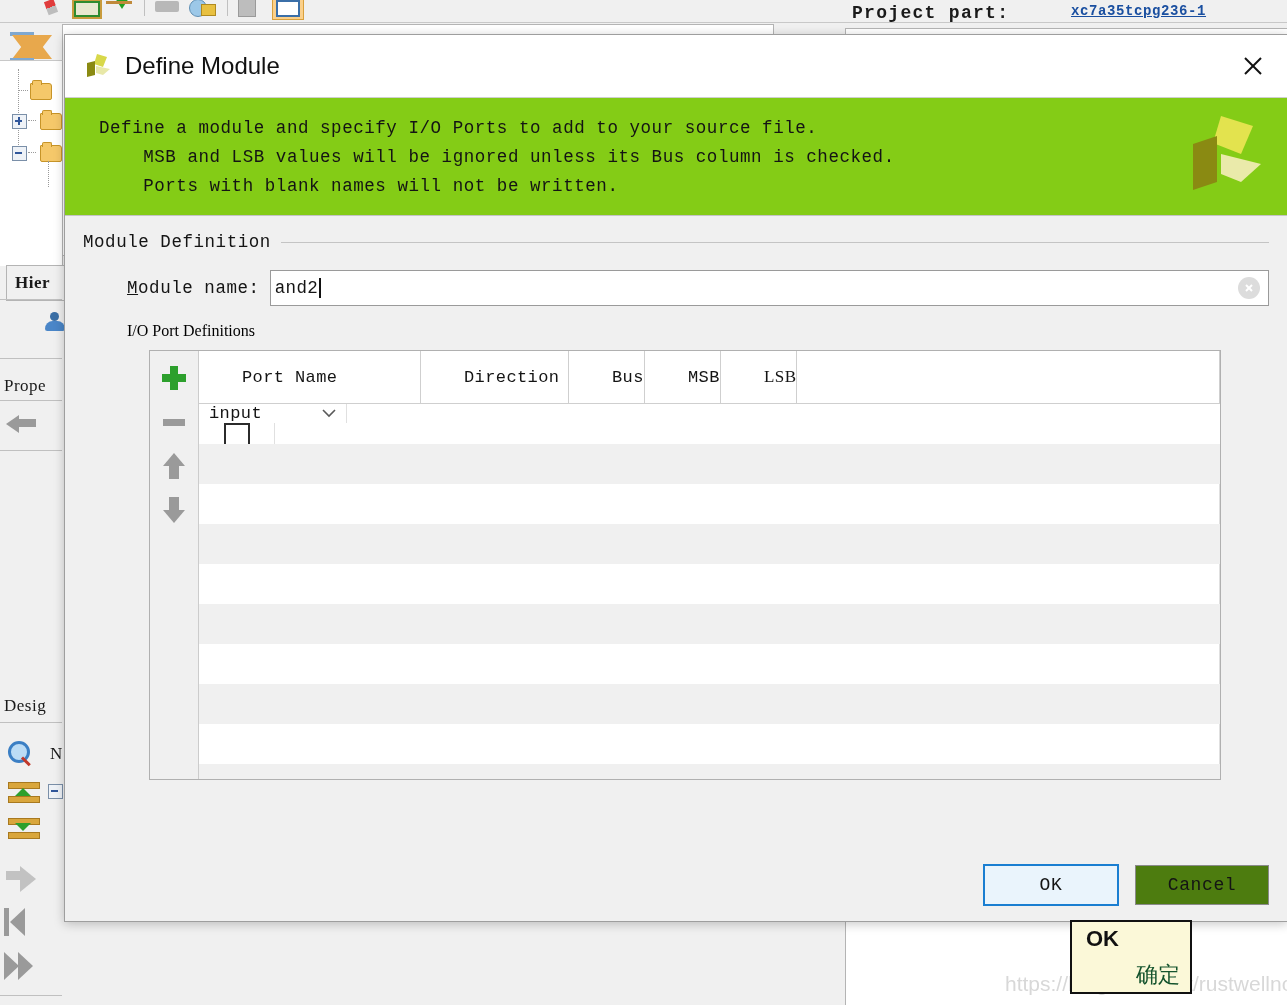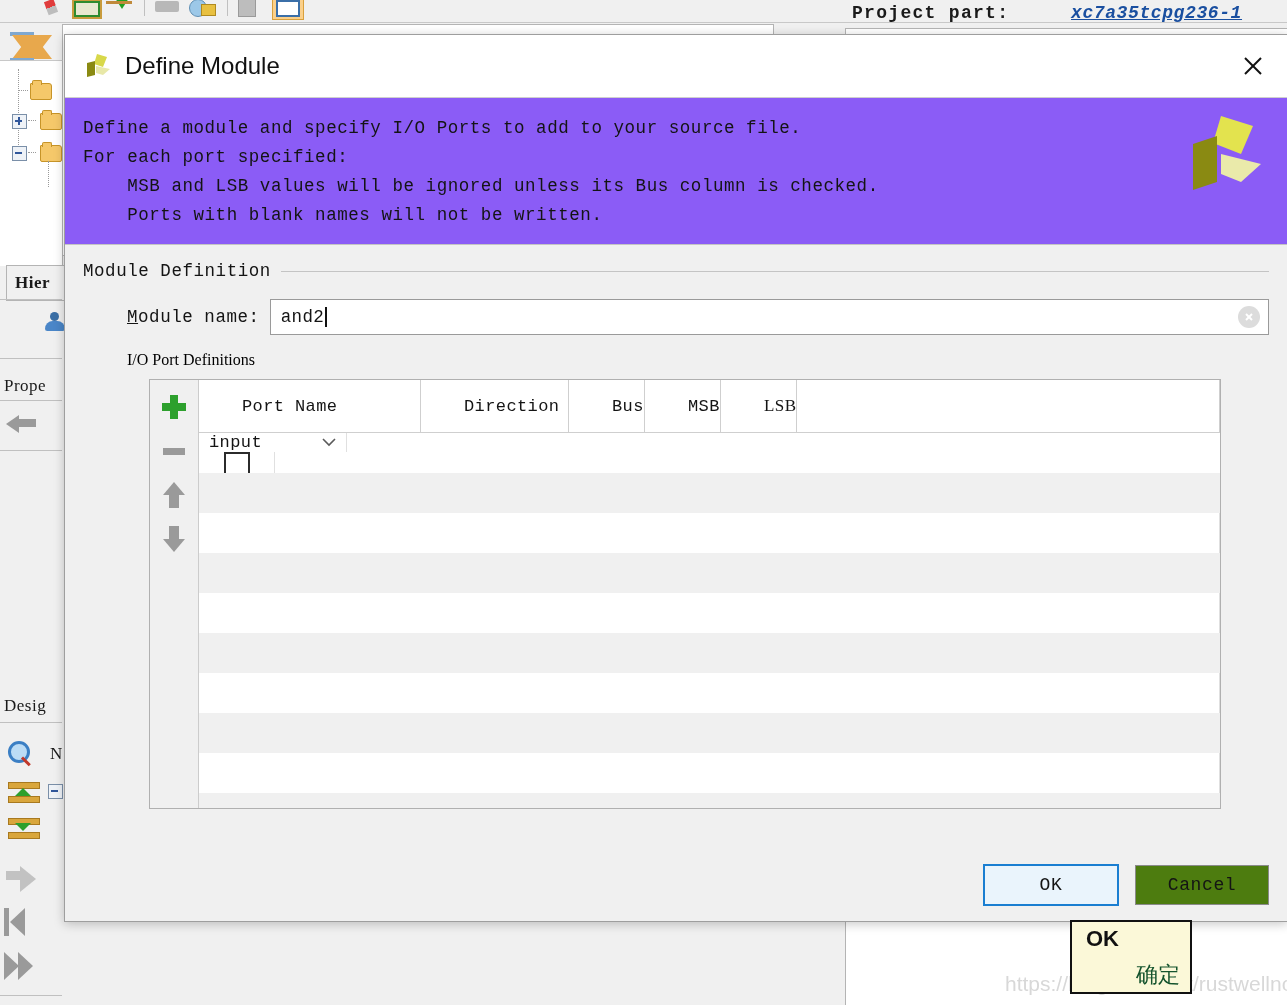--- a/index.html
+++ b/index.html
@@ -121,22 +121,22 @@
     position: absolute; left: 790px; top: 0px; width: 497px; height: 30px;
   }
   .proj-part-label {
     position: absolute; left: 62px; top: 3px;
     font-family: "Liberation Mono", "DejaVu Sans Mono", monospace;
     font-size: 18px; font-weight: 700; color: #1a1a1a; letter-spacing: 1.3px;
   }
   .proj-part-value {
     position: absolute; left: 281px; top: 3px;
     font-family: "Liberation Mono", "DejaVu Sans Mono", monospace;
-    font-size: 18px; font-weight: 700; color: #1a4fa0;
-    text-decoration: underline; letter-spacing: 0.6px; cursor: pointer; font-style: italic;
+    font-size: 14px; font-weight: 700; color: #1a4fa0;
+    text-decoration: underline; letter-spacing: 0.6px; cursor: pointer;
   }
   .bg-right-white {
     position:absolute; left: 845px; top: 28px; width: 442px; height: 977px; background:#fff;
     border-left:1px solid #b4b4b4; border-top:1px solid #b4b4b4;
   }
 
   .bg-white-main {
     position: absolute; left: 62px; top: 24px; width: 710px; height: 230px;
     background: #ffffff; border: 1px solid #b4b4b4;
   }
@@ -160,22 +160,22 @@
     font-family: "Liberation Sans", sans-serif; font-size: 24px; color: #111;
     flex: 1 1 auto;
   }
   .dlg-close {
     width: 40px; height: 40px; display:flex;align-items:center;justify-content:center;
     cursor: pointer; flex: 0 0 auto;
   }
   .dlg-close svg { display:block; }
 
   .dlg-desc {
-    position: relative; background: #8b5cf6; border-bottom: 1px solid #c4c4c4;
-    padding: 16px 0 14px 18px; flex: 0 0 auto;
+    position: relative; background: #84cc16; border-bottom: 1px solid #c4c4c4;
+    padding: 16px 0 14px 34px; flex: 0 0 auto;
   }
   .desc-line {
     font-family: "Liberation Mono", "DejaVu Sans Mono", monospace;
     font-size: 17.5px; color: #141414; line-height: 29px; white-space: pre;
     letter-spacing: 0.55px;
   }
   .vivado-logo-lg {
     position: absolute; right: 22px; top: 12px; width: 78px; height: 88px;
   }
 
@@ -197,21 +197,21 @@
     font-family: "Liberation Mono", "DejaVu Sans Mono", monospace;
     font-size: 17.5px; color: #141414; letter-spacing: 0.55px; margin-right: 10px; white-space: nowrap;
   }
   .modname-label u { text-decoration: underline; }
   .modname-input {
     position: relative; flex: 1 1 auto; height: 34px; background: #ffffff;
     border: 1px solid #9a9a9a; display: flex; align-items: center; margin-right: 0px;
   }
   .modname-text {
     font-family: "Liberation Mono", "DejaVu Sans Mono", monospace;
-    font-size: 17.5px; color: #141414; padding-left: 10px; letter-spacing: 0.4px;
+    font-size: 17.5px; color: #141414; padding-left: 4px; letter-spacing: 0.4px;
   }
   .caret { width: 1.5px; height: 20px; background: #111; margin-left: 1px; }
   .clear-btn {
     position: absolute; right: 8px; top: 50%; transform: translateY(-50%);
     width: 22px; height: 22px; border-radius: 50%; background: #dcdcdc;
     display: flex; align-items: center; justify-content: center; cursor: pointer;
   }
   .clear-btn svg { display: block; }
 
   .iop-head { margin: 16px 0 0 44px; display: flex; align-items: center; gap: 10px; }
@@ -430,21 +430,20 @@
       <div class="dlg-close">
         <svg width="24" height="24" viewBox="0 0 24 24">
           <line x1="4" y1="4" x2="20" y2="20" stroke="#111" stroke-width="2"></line>
           <line x1="20" y1="4" x2="4" y2="20" stroke="#111" stroke-width="2"></line>
         </svg>
       </div>
     </div>
 
     <div class="dlg-desc">
       <div class="desc-line">Define a module and specify I/O Ports to add to your source file.</div>
-      <div class="desc-line">For each port specified:</div>
       <div class="desc-line">    MSB and LSB values will be ignored unless its Bus column is checked.</div>
       <div class="desc-line">    Ports with blank names will not be written.</div>
       <div class="vivado-logo-lg">
         <svg width="78" height="88" viewBox="0 0 78 88">
           <polygon points="34,6 66,16 54,44 26,33" fill="#e3e34e"></polygon>
           <polygon points="6,34 30,26 30,72 6,80" fill="#8a8a12"></polygon>
           <polygon points="34,44 74,54 54,72 34,64" fill="#eaeaaa"></polygon>
         </svg>
       </div>
     </div>

